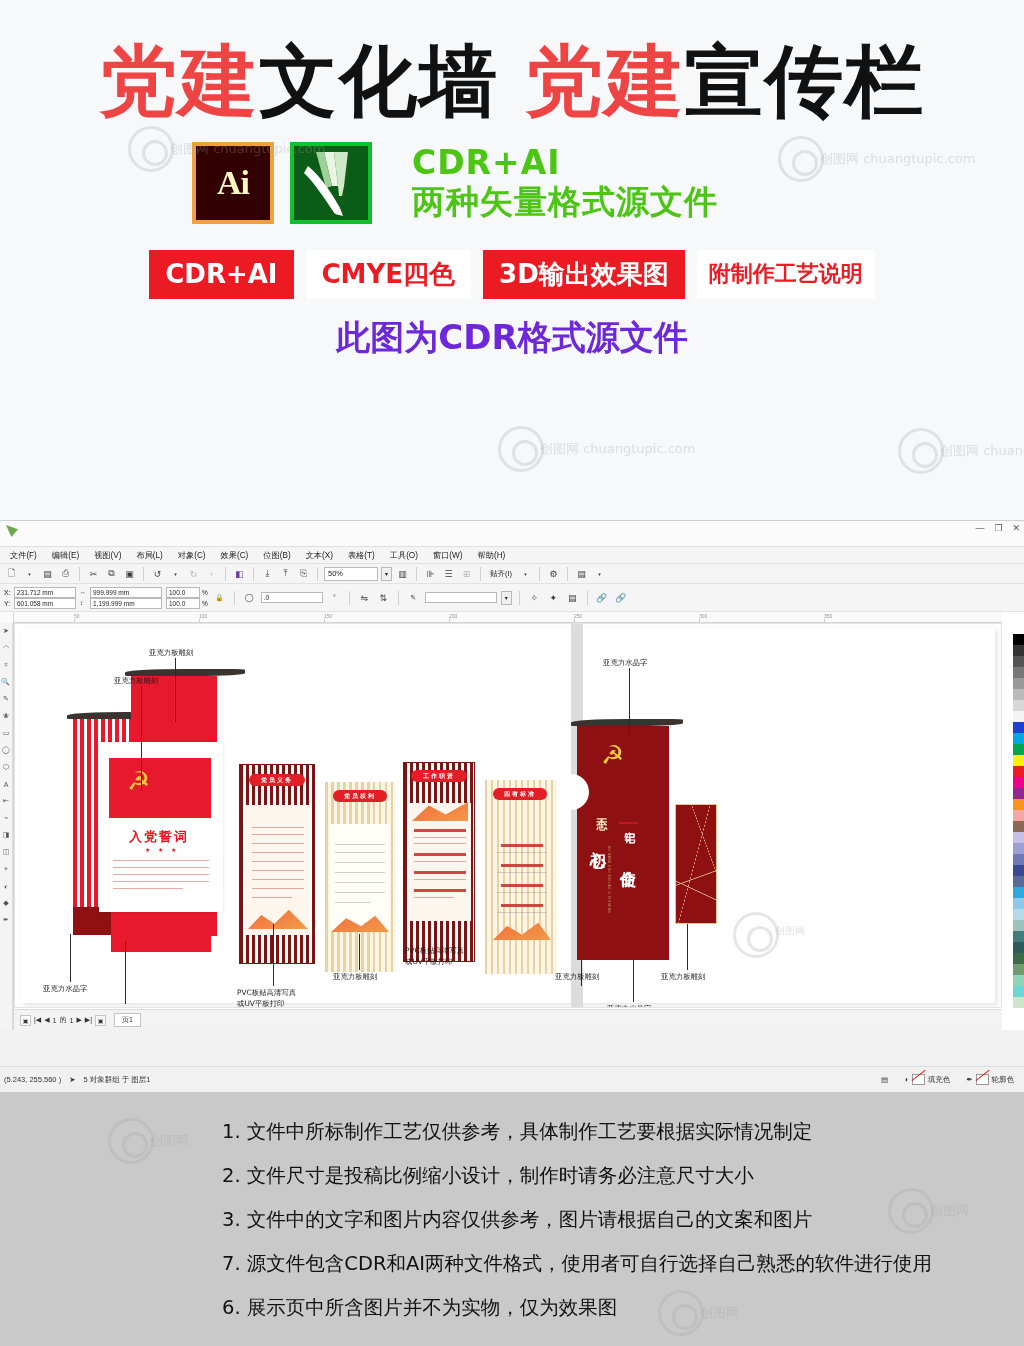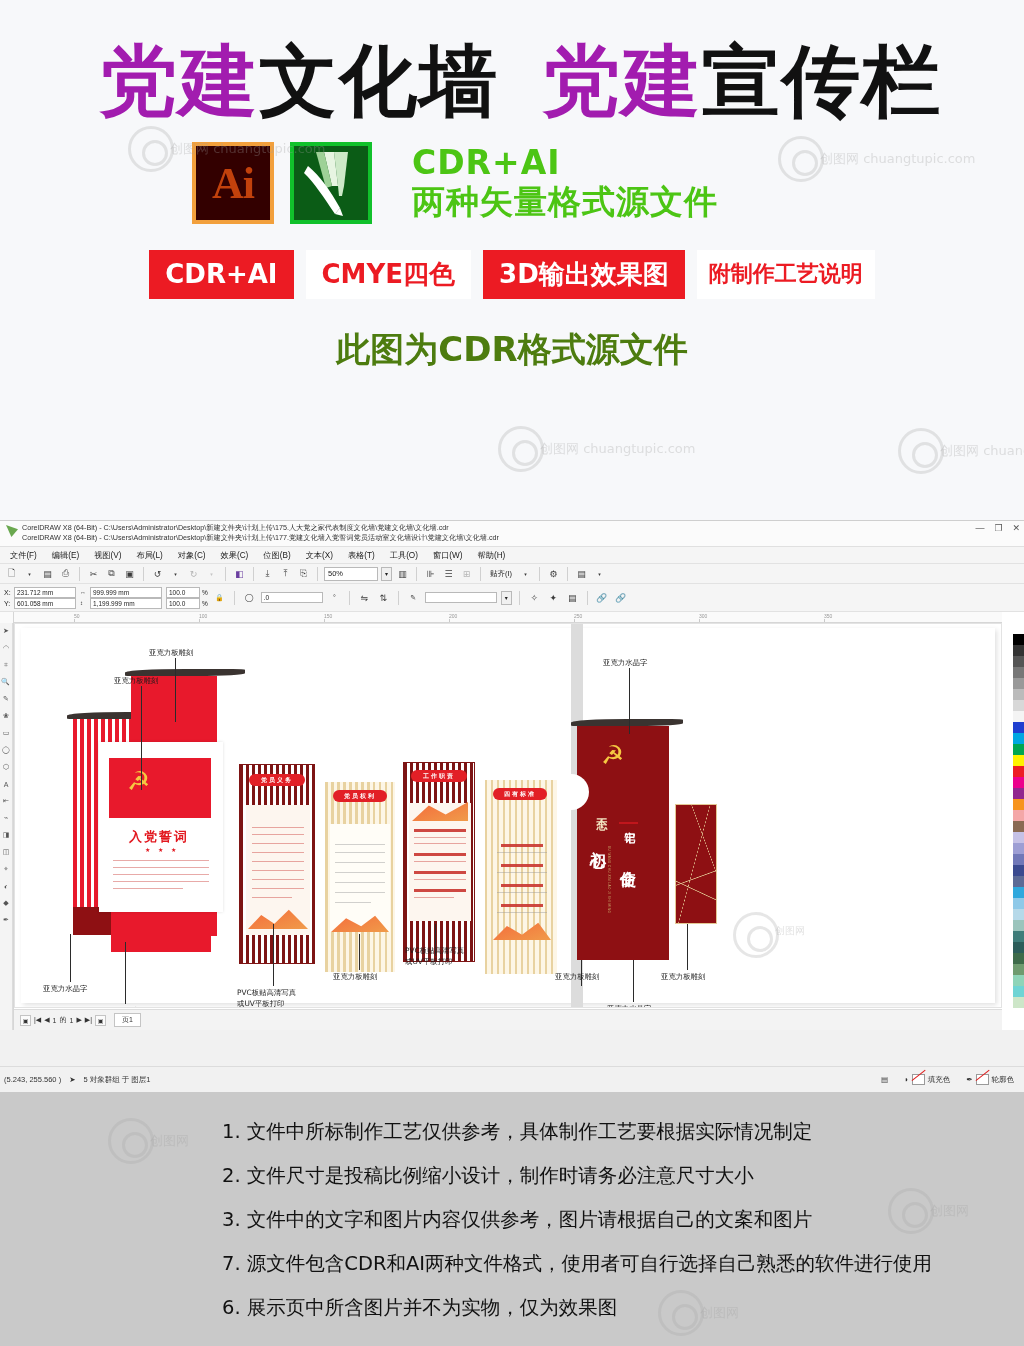--- a/index.html
+++ b/index.html
@@ -20,34 +20,34 @@
   .title-row {
     text-align:center;
     padding-top:42px;
     font-size:78px;
     font-weight:bold;
     letter-spacing:2px;
     line-height:1.0;
     white-space:nowrap;
     font-family:"DejaVu Sans","Liberation Sans",sans-serif;
   }
-  .t-red { color:#a21caf;margin-left:17px; }
+  .t-red { color:#ef4444; }
   .t-blk { color:#111111; }
   .t-gap { display:inline-block; width:26px; }
 
   .logos-row {
     display:flex; align-items:center; gap:16px;
     margin-top:22px; padding-left:192px;
   }
   .ai-logo {
     width:82px; height:82px;
     background:#330000;
     border:4px solid #f2a03c;
     display:flex; align-items:center; justify-content:center;
-    color:#c2410c; font-size:44px; font-weight:bold;
+    color:#fef9c3; font-size:34px; font-weight:bold;
     font-family:"Liberation Serif","DejaVu Serif",serif;
     letter-spacing:-1px;
   }
   .cdr-logo {
     width:82px; height:82px;
     background:#0b5c16;
     border:4px solid #11c12b;
     position:relative; overflow:hidden;
   }
   .cdr-logo svg { position:absolute; left:0; top:0; }
@@ -76,22 +76,22 @@
   .badge.outline { background:#ffffff; color:#ec1b23; }
   .badge.sm { font-size:22px; padding:11px 12px; }
 
   .subtitle {
     text-align:center; margin-top:20px;
     font-size:27px; font-weight:bold; color:#111;
     font-family:"DejaVu Sans",sans-serif;
     white-space:nowrap;
   }
   .cdr-note {
-    text-align:center; margin-top:28px;
-    font-size:34px; font-weight:bold; color:#4d7c0f;
+    text-align:center; margin-top:16px;
+    font-size:34px; font-weight:bold; color:#6d28d9;
     font-family:"DejaVu Sans",sans-serif;
     white-space:nowrap;
   }
 
   
   .wm {
     position:absolute; color:rgba(160,160,160,.30);
     font-size:13px; pointer-events:none;
     font-family:"DejaVu Sans",sans-serif; white-space:nowrap;
   }
@@ -363,24 +363,20 @@
   <div class="wm" style="left:540px;top:440px;">创图网 chuangtupic.com</div>
   <div class="wmc" style="left:498px;top:426px;"></div>
   <div class="wm" style="left:940px;top:442px;">创图网 chuangtupic.com</div>
   <div class="wmc" style="left:898px;top:428px;"></div>
 </div>
 
 <div class="cdrwin">
 
   <div class="tbar">
     <div class="tbar-ic"></div>
-    <div>
-      <div class="tbar-txt">CorelDRAW X8 (64-Bit) - C:\Users\Administrator\Desktop\新建文件夹\计划上传\175.人大党之家代表制度文化墙\党建文化墙\文化墙.cdr</div>
-      <div class="tbar-txt">CorelDRAW X8 (64-Bit) - C:\Users\Administrator\Desktop\新建文件夹\计划上传\177.党建文化墙入党誓词党员活动室文化墙设计\党建文化墙\文化墙.cdr</div>
-    </div>
     <div class="winbtns">
       <span>—</span>
       <span>❐</span>
       <span>✕</span>
     </div>
   </div>
 
   <div class="menubar">
     <div class="mi">文件(F)</div>
     <div class="mi">编辑(E)</div>

